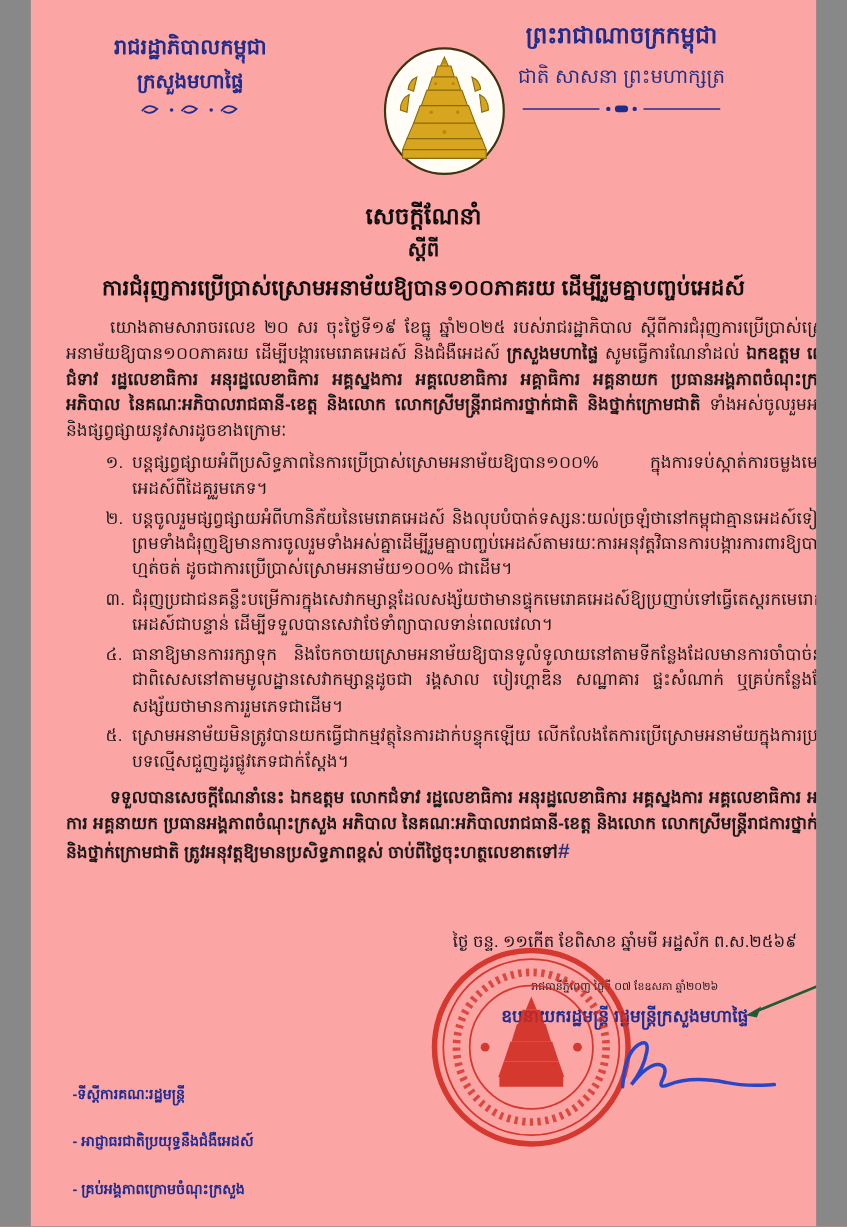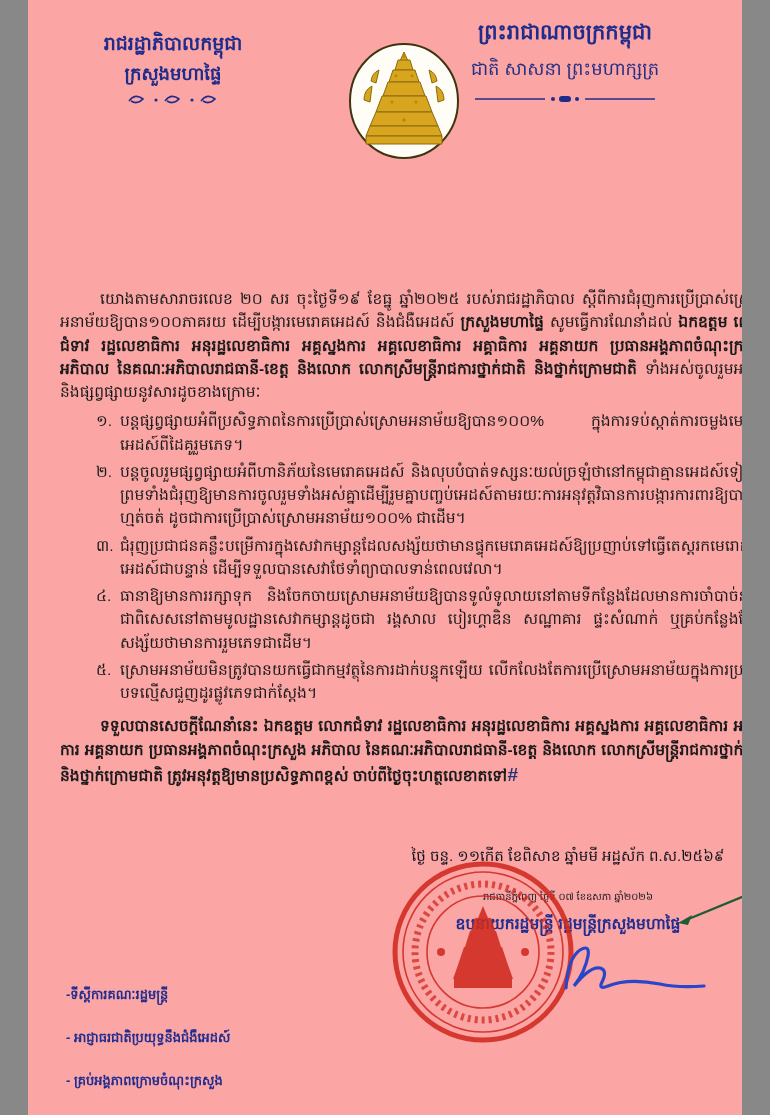--- a/index.html
+++ b/index.html
@@ -99,20 +99,25 @@
     <div class="motto">ជាតិ សាសនា ព្រះមហាក្សត្រ</div>
     <svg class="rule" viewBox="0 0 180 10">
       <line x1="0" y1="5" x2="70" y2="5" stroke="#202c8c" stroke-width="1.4"></line>
       <line x1="110" y1="5" x2="180" y2="5" stroke="#202c8c" stroke-width="1.4"></line>
       <circle cx="78" cy="5" r="2" fill="#202c8c"></circle>
       <rect x="84" y="2" width="12" height="6" rx="3" fill="#202c8c"></rect>
       <circle cx="102" cy="5" r="2" fill="#202c8c"></circle>
     </svg>
   </div>
 
+  <div class="title-block">
+    <div class="t1">សេចក្តីណែនាំ</div>
+    <div class="t2">ស្តីពី</div>
+    <div class="t3">ការជំរុញការប្រើប្រាស់ស្រោមអនាម័យឱ្យបាន១០០ភាគរយ ដើម្បីរួមគ្នាបញ្ចប់អេដស៍</div>
+  </div>
 
   <div class="body-text">
     <p class="para"><span>យោងតាមសារាចរលេខ ២០ សរ ចុះថ្ងៃទី១៩ ខែធ្នូ ឆ្នាំ២០២៥ របស់រាជរដ្ឋាភិបាល ស្តីពីការជំរុញការប្រើប្រាស់ស្រោមអនាម័យឱ្យបាន១០០ភាគរយ ដើម្បីបង្ការមេរោគអេដស៍ និងជំងឺអេដស៍ </span><span class="b">ក្រសួងមហាផ្ទៃ</span><span> សូមធ្វើការណែនាំដល់ </span><span class="b">ឯកឧត្តម លោកជំទាវ រដ្ឋលេខាធិការ អនុរដ្ឋលេខាធិការ អគ្គស្នងការ អគ្គលេខាធិការ អគ្គាធិការ អគ្គនាយក ប្រធានអង្គភាពចំណុះក្រសួង អភិបាល នៃគណៈអភិបាលរាជធានី-ខេត្ត និងលោក លោកស្រីមន្ត្រីរាជការថ្នាក់ជាតិ និងថ្នាក់ក្រោមជាតិ</span><span> ទាំងអស់ចូលរួមអនុវត្ត និងផ្សព្វផ្សាយនូវសារដូចខាងក្រោមៈ</span></p>
 
     <div class="items">
       <div class="item">
         <span class="item-num">១.</span>
         <span class="item-text">បន្តផ្សព្វផ្សាយអំពីប្រសិទ្ធភាពនៃការប្រើប្រាស់ស្រោមអនាម័យឱ្យបាន១០០% ក្នុងការទប់ស្កាត់ការចម្លងមេរោគអេដស៍ពីដៃគូរួមភេទ។</span>
       </div>
       <div class="item">

